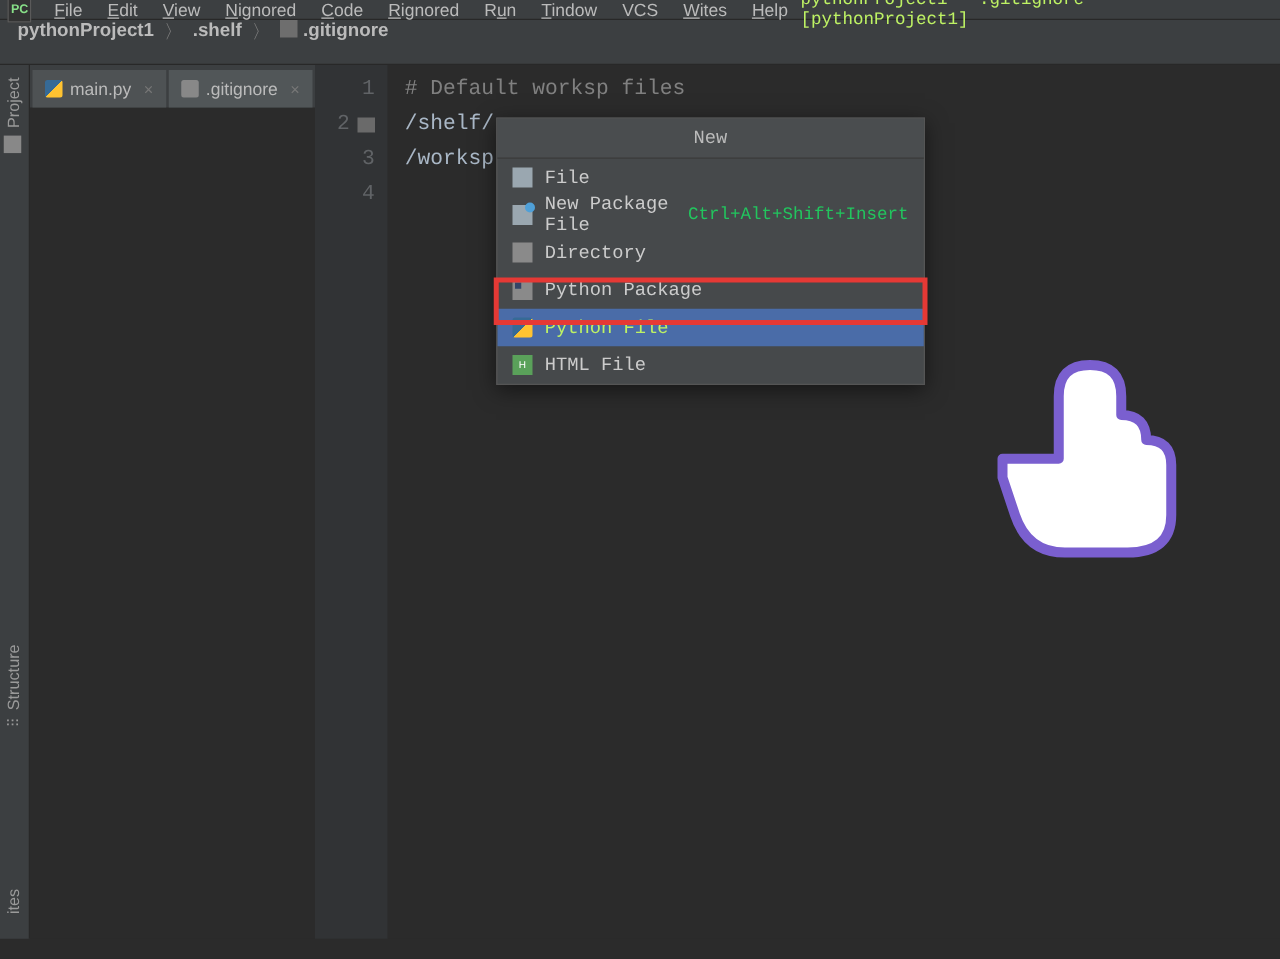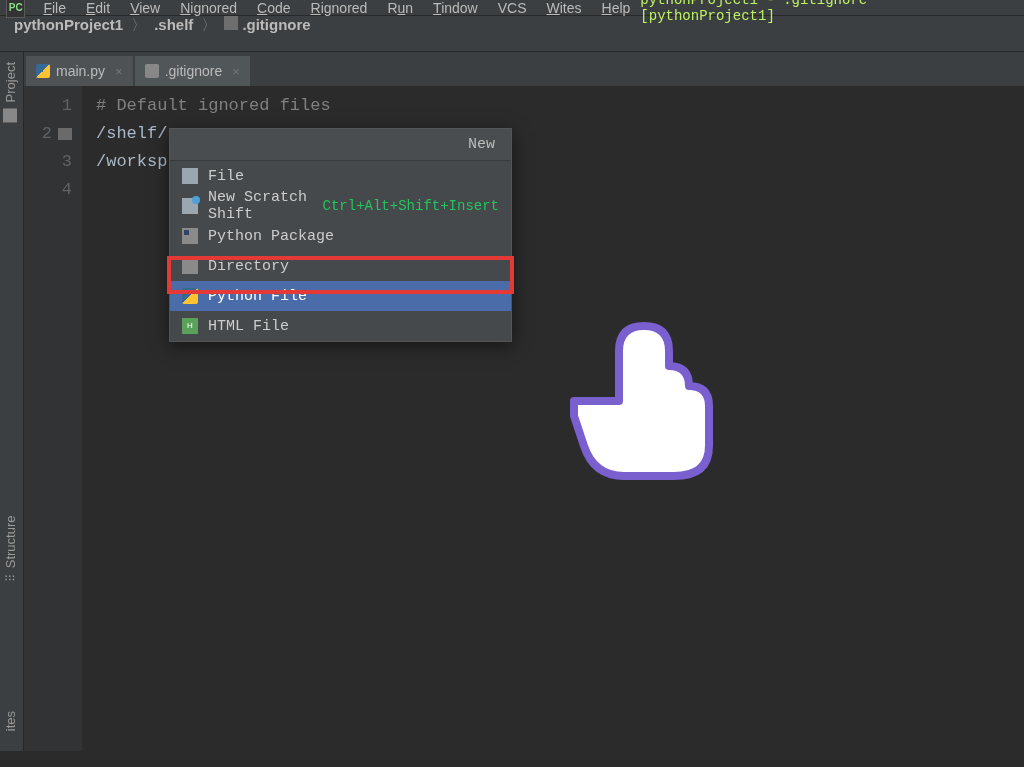--- a/index.html
+++ b/index.html
@@ -94,21 +94,21 @@
   }
   .side-label.bottom2 {
     position: absolute; bottom: 160px; left: 0;
   }
   .side-folder-icon {
     width: 14px; height: 14px; background:#888; display:inline-block;
   }
   .editor-area {
     flex: 1;
     display: flex;
-    flex-direction: column;
+    flex-direction: row;
     position: relative;
   }
   
   .tabs {
     height: 34px;
     background: #3c3f41;
     display: flex;
     align-items: flex-end;
     padding-left: 2px;
   }
@@ -165,42 +165,42 @@
     position: absolute;
     top: 42px;
     left: 145px;
     width: 343px;
     background: #46494b;
     border: 1px solid #555;
     box-shadow: 0 4px 16px rgba(0,0,0,0.5);
     font-size: 15px;
   }
   .context-title {
-    text-align: right;
-    color: #bbbbbb;
-    padding: 7px 16px;
+    text-align: center;
+    color: #bbbbbb;
+    padding: 7px 0;
     background: #4a4d4f;
     border-bottom: 1px solid #3a3a3a;
   }
   .context-item {
     display: flex;
     align-items: center;
     padding: 4px 12px;
     gap: 10px;
     color: #cccccc;
     height: 30px;
   }
   .context-item .shortcut {
     margin-left: auto;
     color: #22c55e;
     font-size: 14px;
   }
   .context-item.selected {
     background: #4a6ca8;
-    color: #ffffff;
+    color: #bef264;
   }
   .highlight-box {
     position: absolute;
     border: 4px solid #e53935;
     pointer-events: none;
   }
   .ci-icon {
     width: 16px; height: 16px; display:inline-block; flex-shrink:0;
   }
   .ci-file { background:#9aa7b0; }
@@ -291,43 +291,43 @@
             <span class="fold-icon"></span>
           </div>
         <div class="gutter-row">
             <span>3</span>
           </div>
         <div class="gutter-row">
             <span>4</span>
           </div>
       </div>
       <div class="code-lines">
-        <div class="comment"># Default ignored files</div>
+        <div class="comment"># Default worksp files</div>
         <div>/shelf/</div>
         <div>/worksp</div>
       </div>
 
       <div class="context-menu">
         <div class="context-title">New</div>
         <div class="context-item">
           <span class="ci-icon ci-file"></span>
           <span>File</span>
         </div>
         <div class="context-item">
           <span class="ci-icon ci-scratch"></span>
-          <span>New Scratch Shift</span>
+          <span>New Package File</span>
           <span class="shortcut">Ctrl+Alt+Shift+Insert</span>
+        </div>
+        <div class="context-item">
+          <span class="ci-icon ci-dir"></span>
+          <span>Directory</span>
         </div>
         <div class="context-item">
           <span class="ci-icon ci-pkg"></span>
           <span>Python Package</span>
-        </div>
-        <div class="context-item">
-          <span class="ci-icon ci-dir"></span>
-          <span>Directory</span>
         </div>
         <div class="context-item selected">
           <span class="ci-icon ci-py"></span>
           <span>Python File</span>
         </div>
         <div class="context-item">
           <span class="ci-icon ci-html">H</span>
           <span>HTML File</span>
         </div>
 

